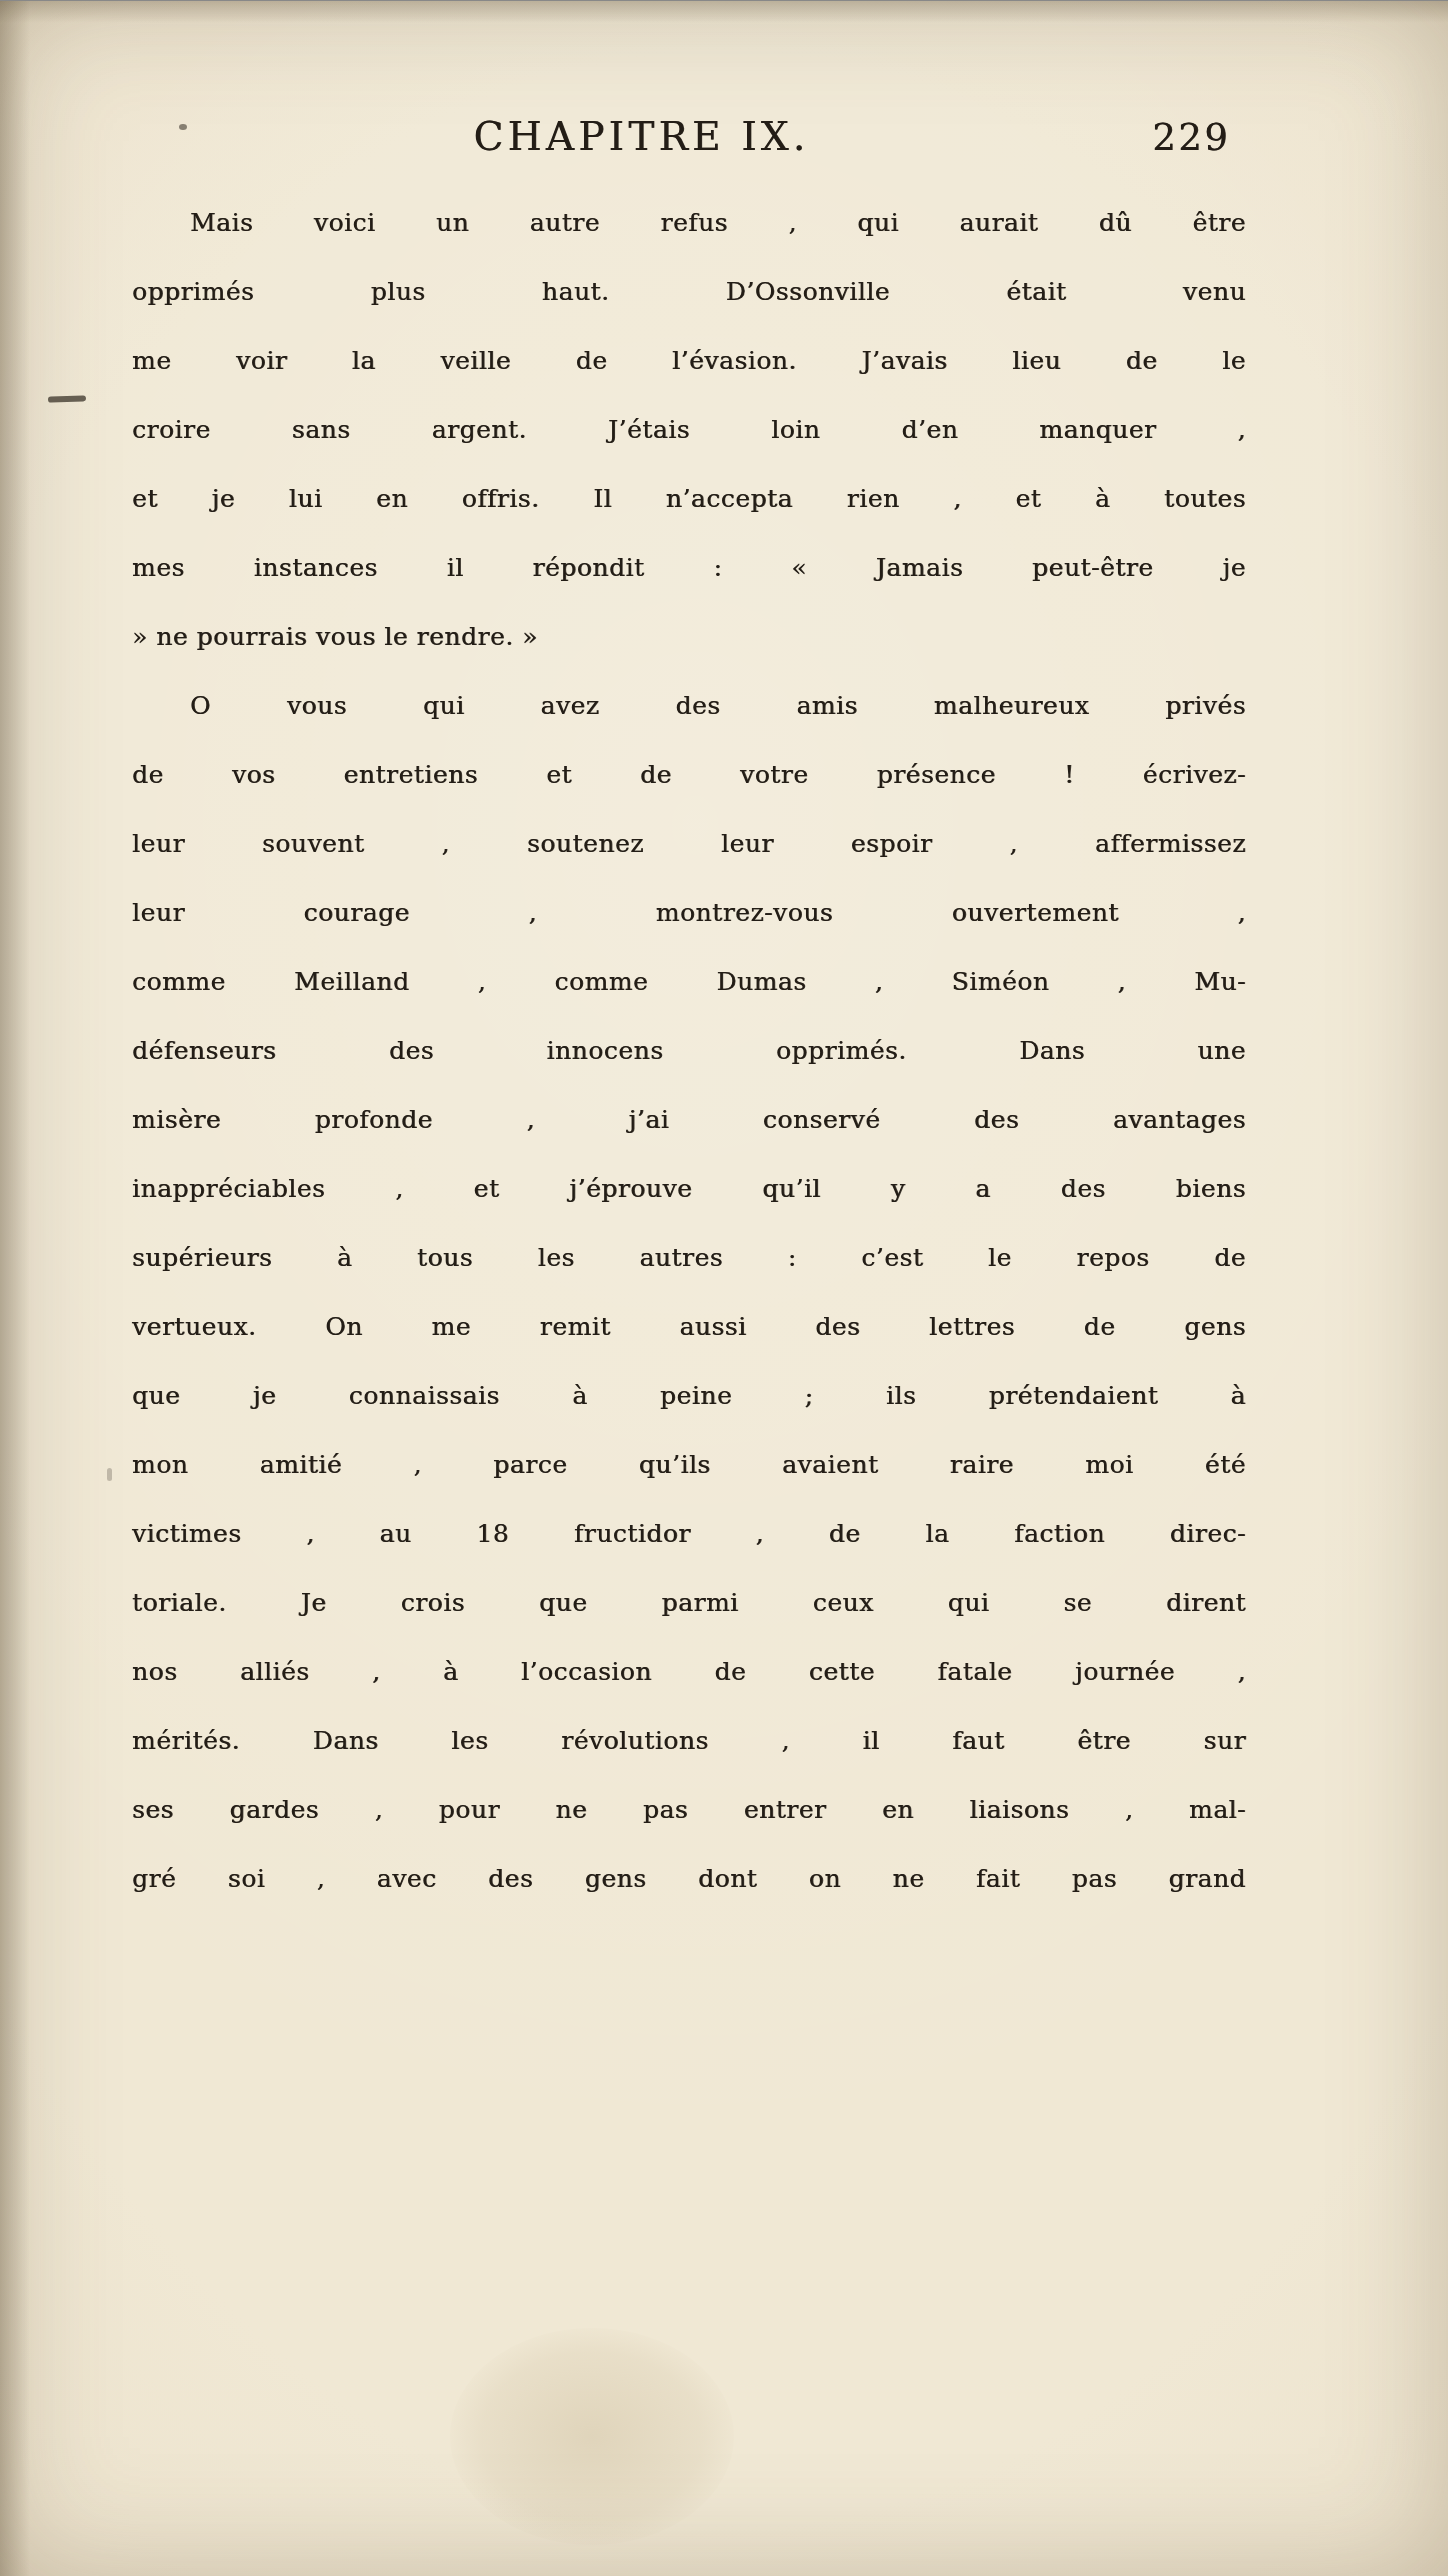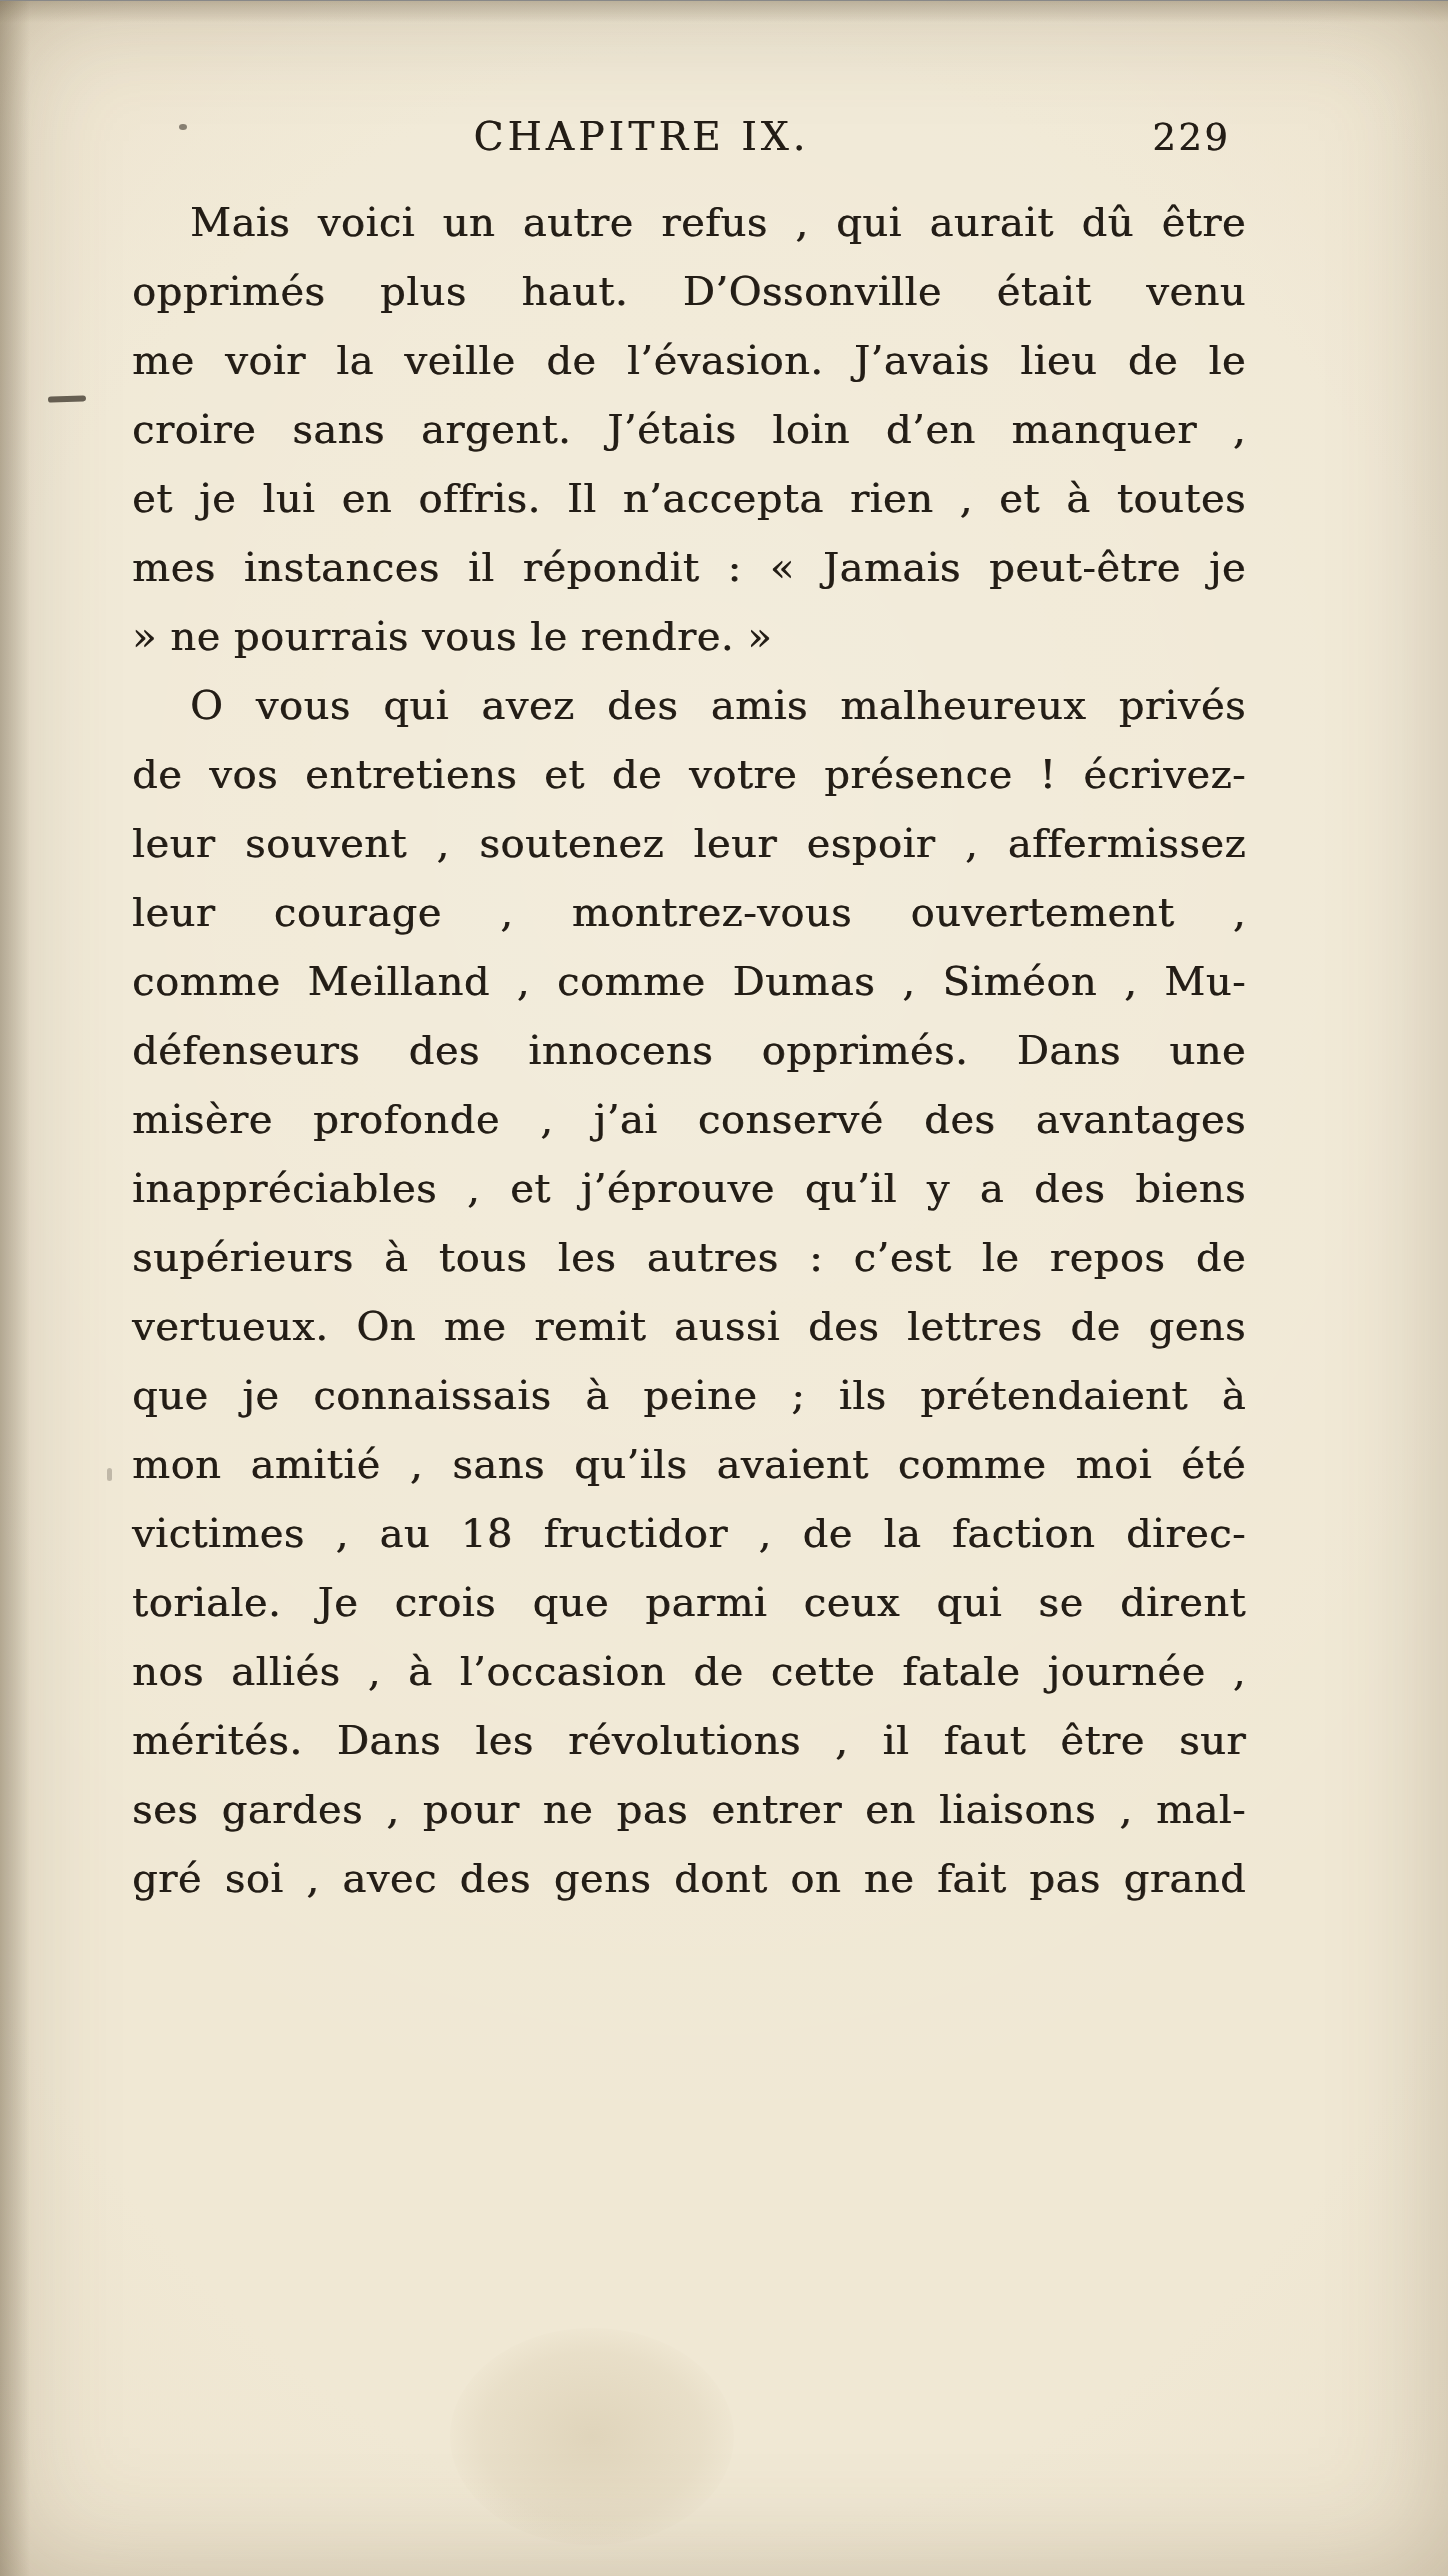--- a/index.html
+++ b/index.html
@@ -51,21 +51,21 @@
   }
 
   
   .text-block {
     position: absolute;
     top: 187px;
     left: 132px;
     width: 1114px;
   }
   .line {
-    font-size: 40px;
+    font-size: 25px;
     line-height: 69px;
     letter-spacing: 0.5px;
     text-align: justify;
     text-align-last: justify;
     white-space: normal;
     text-shadow: 0.6px 0.3px 0 rgba(35,29,22,0.82);
   }
   .line.indent {
     text-indent: 58px;
   }
@@ -139,21 +139,21 @@
       <div class="line">de vos entretiens et de votre présence ! écrivez-</div>
       <div class="line">leur souvent , soutenez leur espoir , affermissez</div>
       <div class="line">leur courage , montrez-vous ouvertement ,</div>
       <div class="line">comme Meilland , comme Dumas , Siméon , Mu-</div>
       <div class="line">défenseurs des innocens opprimés. Dans une</div>
       <div class="line">misère profonde , j’ai conservé des avantages</div>
       <div class="line">inappréciables , et j’éprouve qu’il y a des biens</div>
       <div class="line">supérieurs à tous les autres : c’est le repos de</div>
       <div class="line">vertueux. On me remit aussi des lettres de gens</div>
       <div class="line">que je connaissais à peine ; ils prétendaient à</div>
-      <div class="line">mon amitié , sans qu’ils avaient comme moi été</div>
+      <div class="line">mon amitié , parce qu’ils avaient raire moi été</div>
       <div class="line">victimes , au 18 fructidor , de la faction direc-</div>
       <div class="line">toriale. Je crois que parmi ceux qui se dirent</div>
       <div class="line">nos alliés , à l’occasion de cette fatale journée ,</div>
       <div class="line">mérités. Dans les révolutions , il faut être sur</div>
       <div class="line">ses gardes , pour ne pas entrer en liaisons , mal-</div>
       <div class="line">gré soi , avec des gens dont on ne fait pas grand</div>
     </div>
 
   <div class="speck speck-a"></div>
   <div class="dash-mark"></div>

